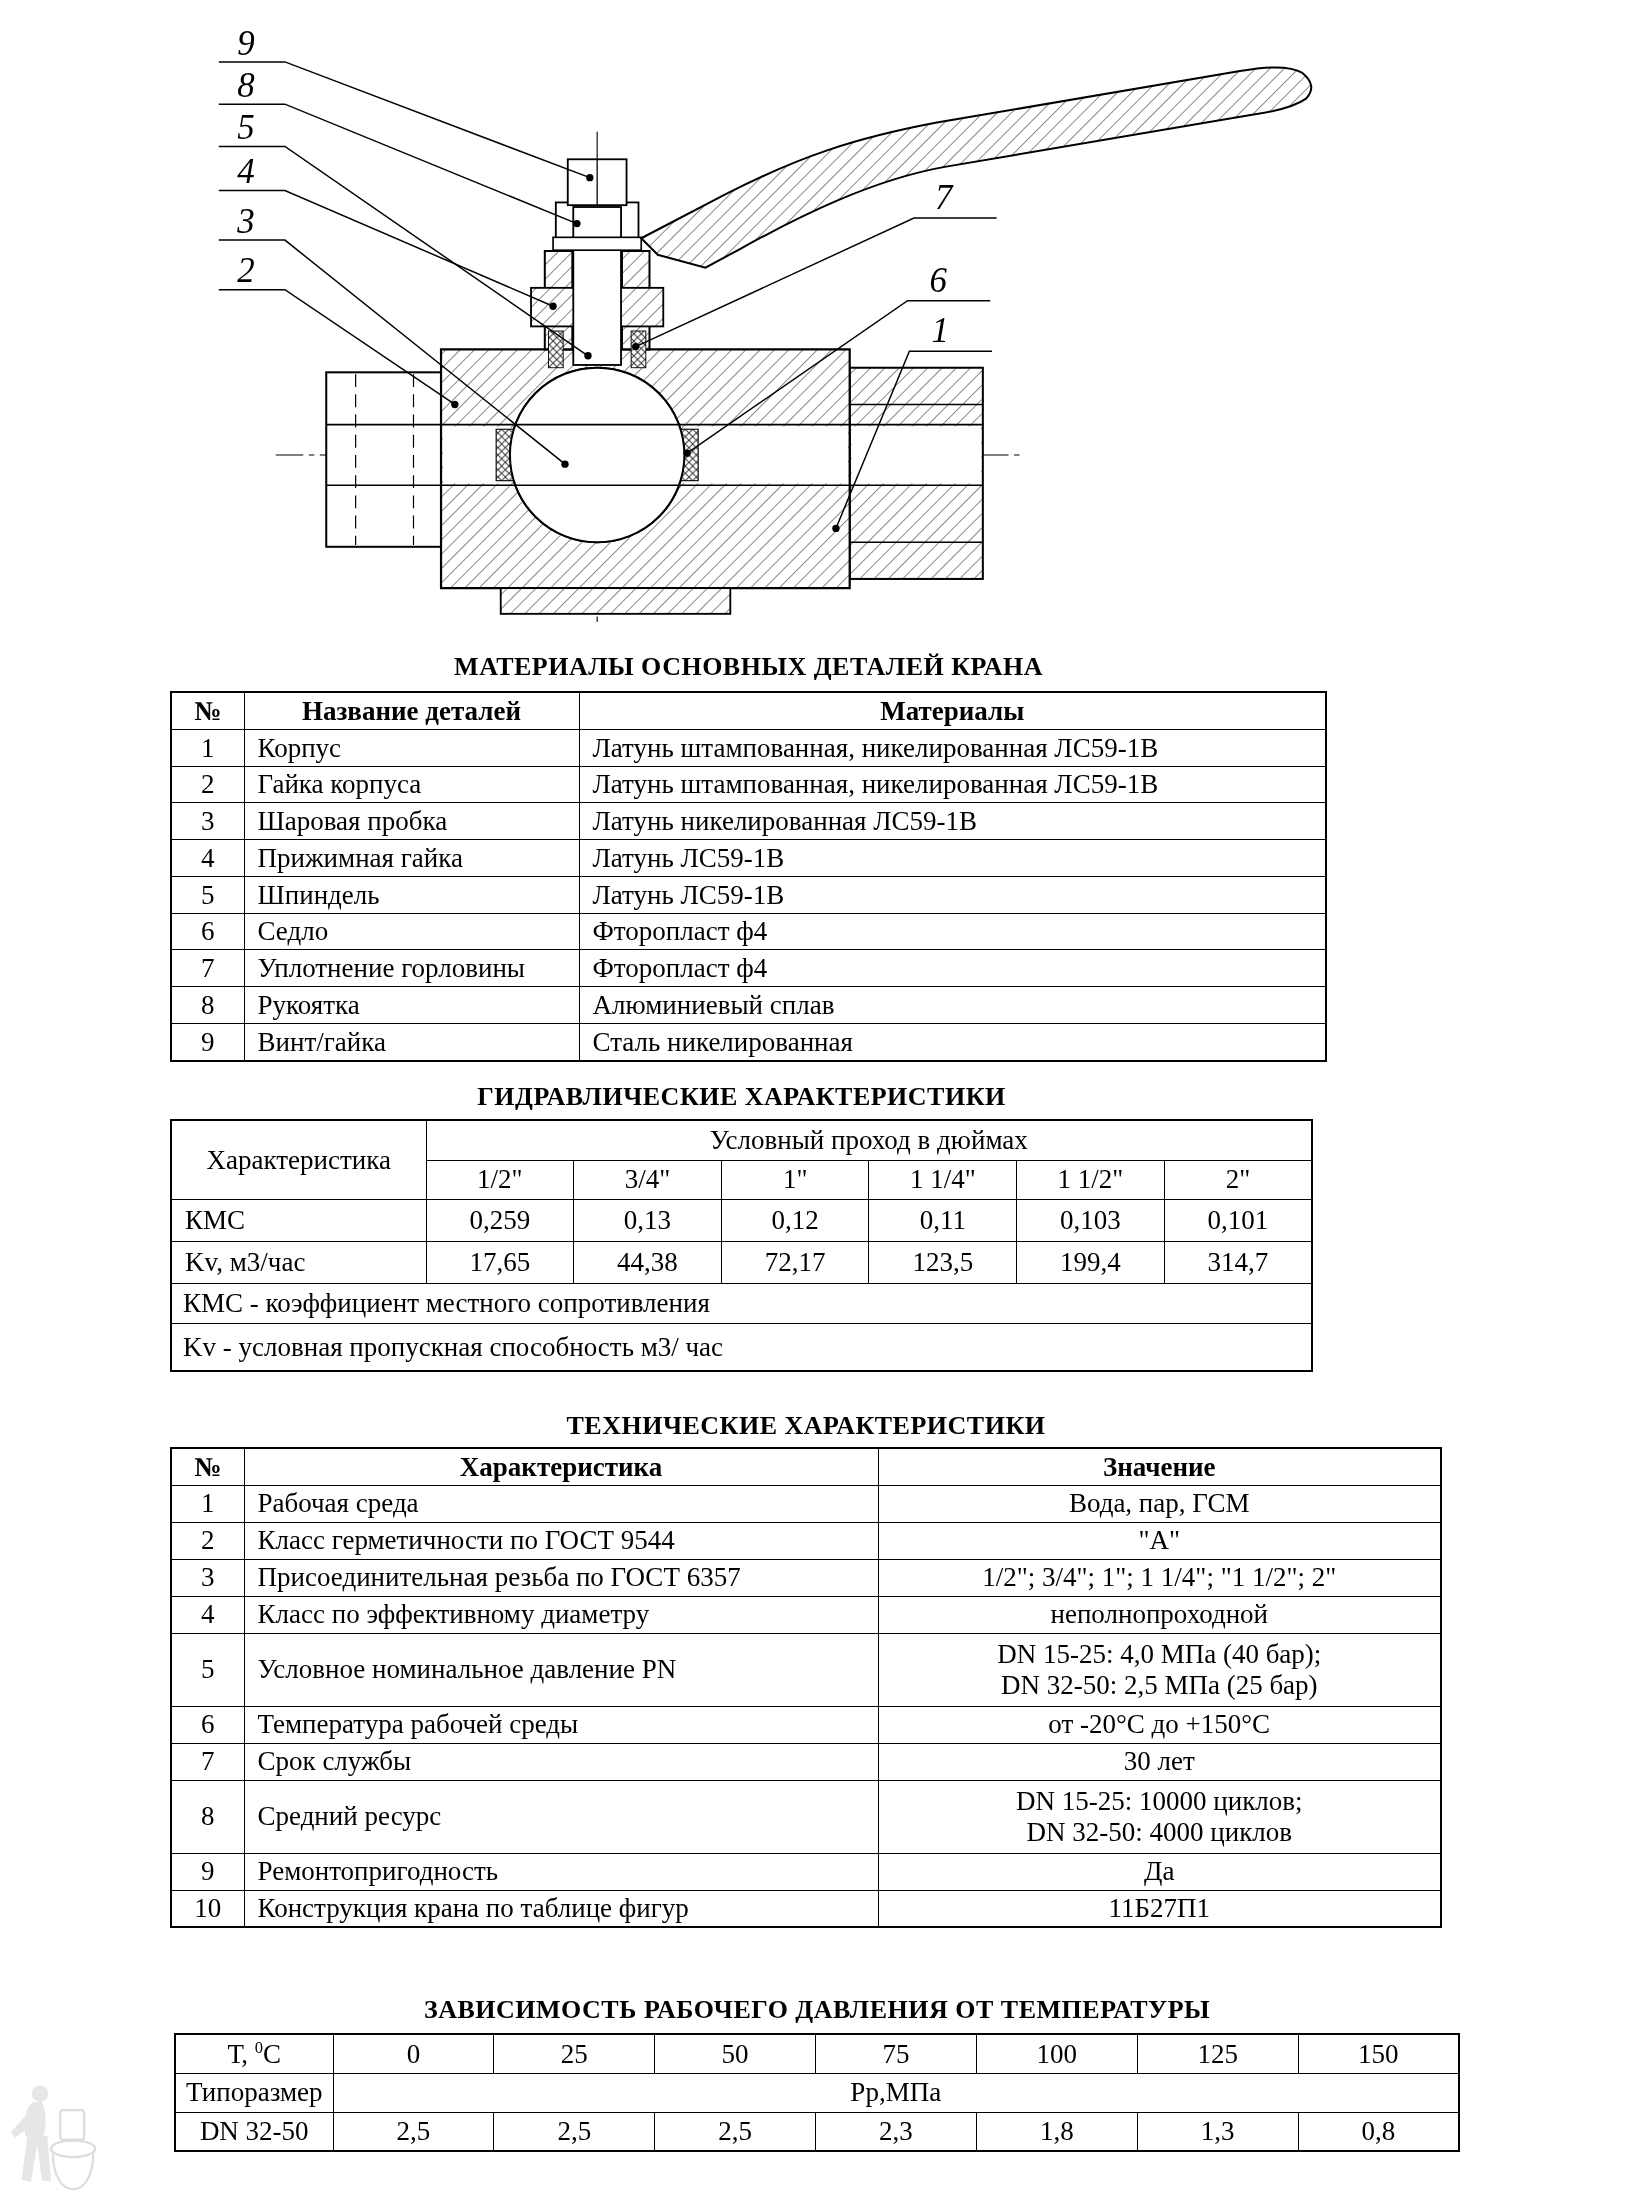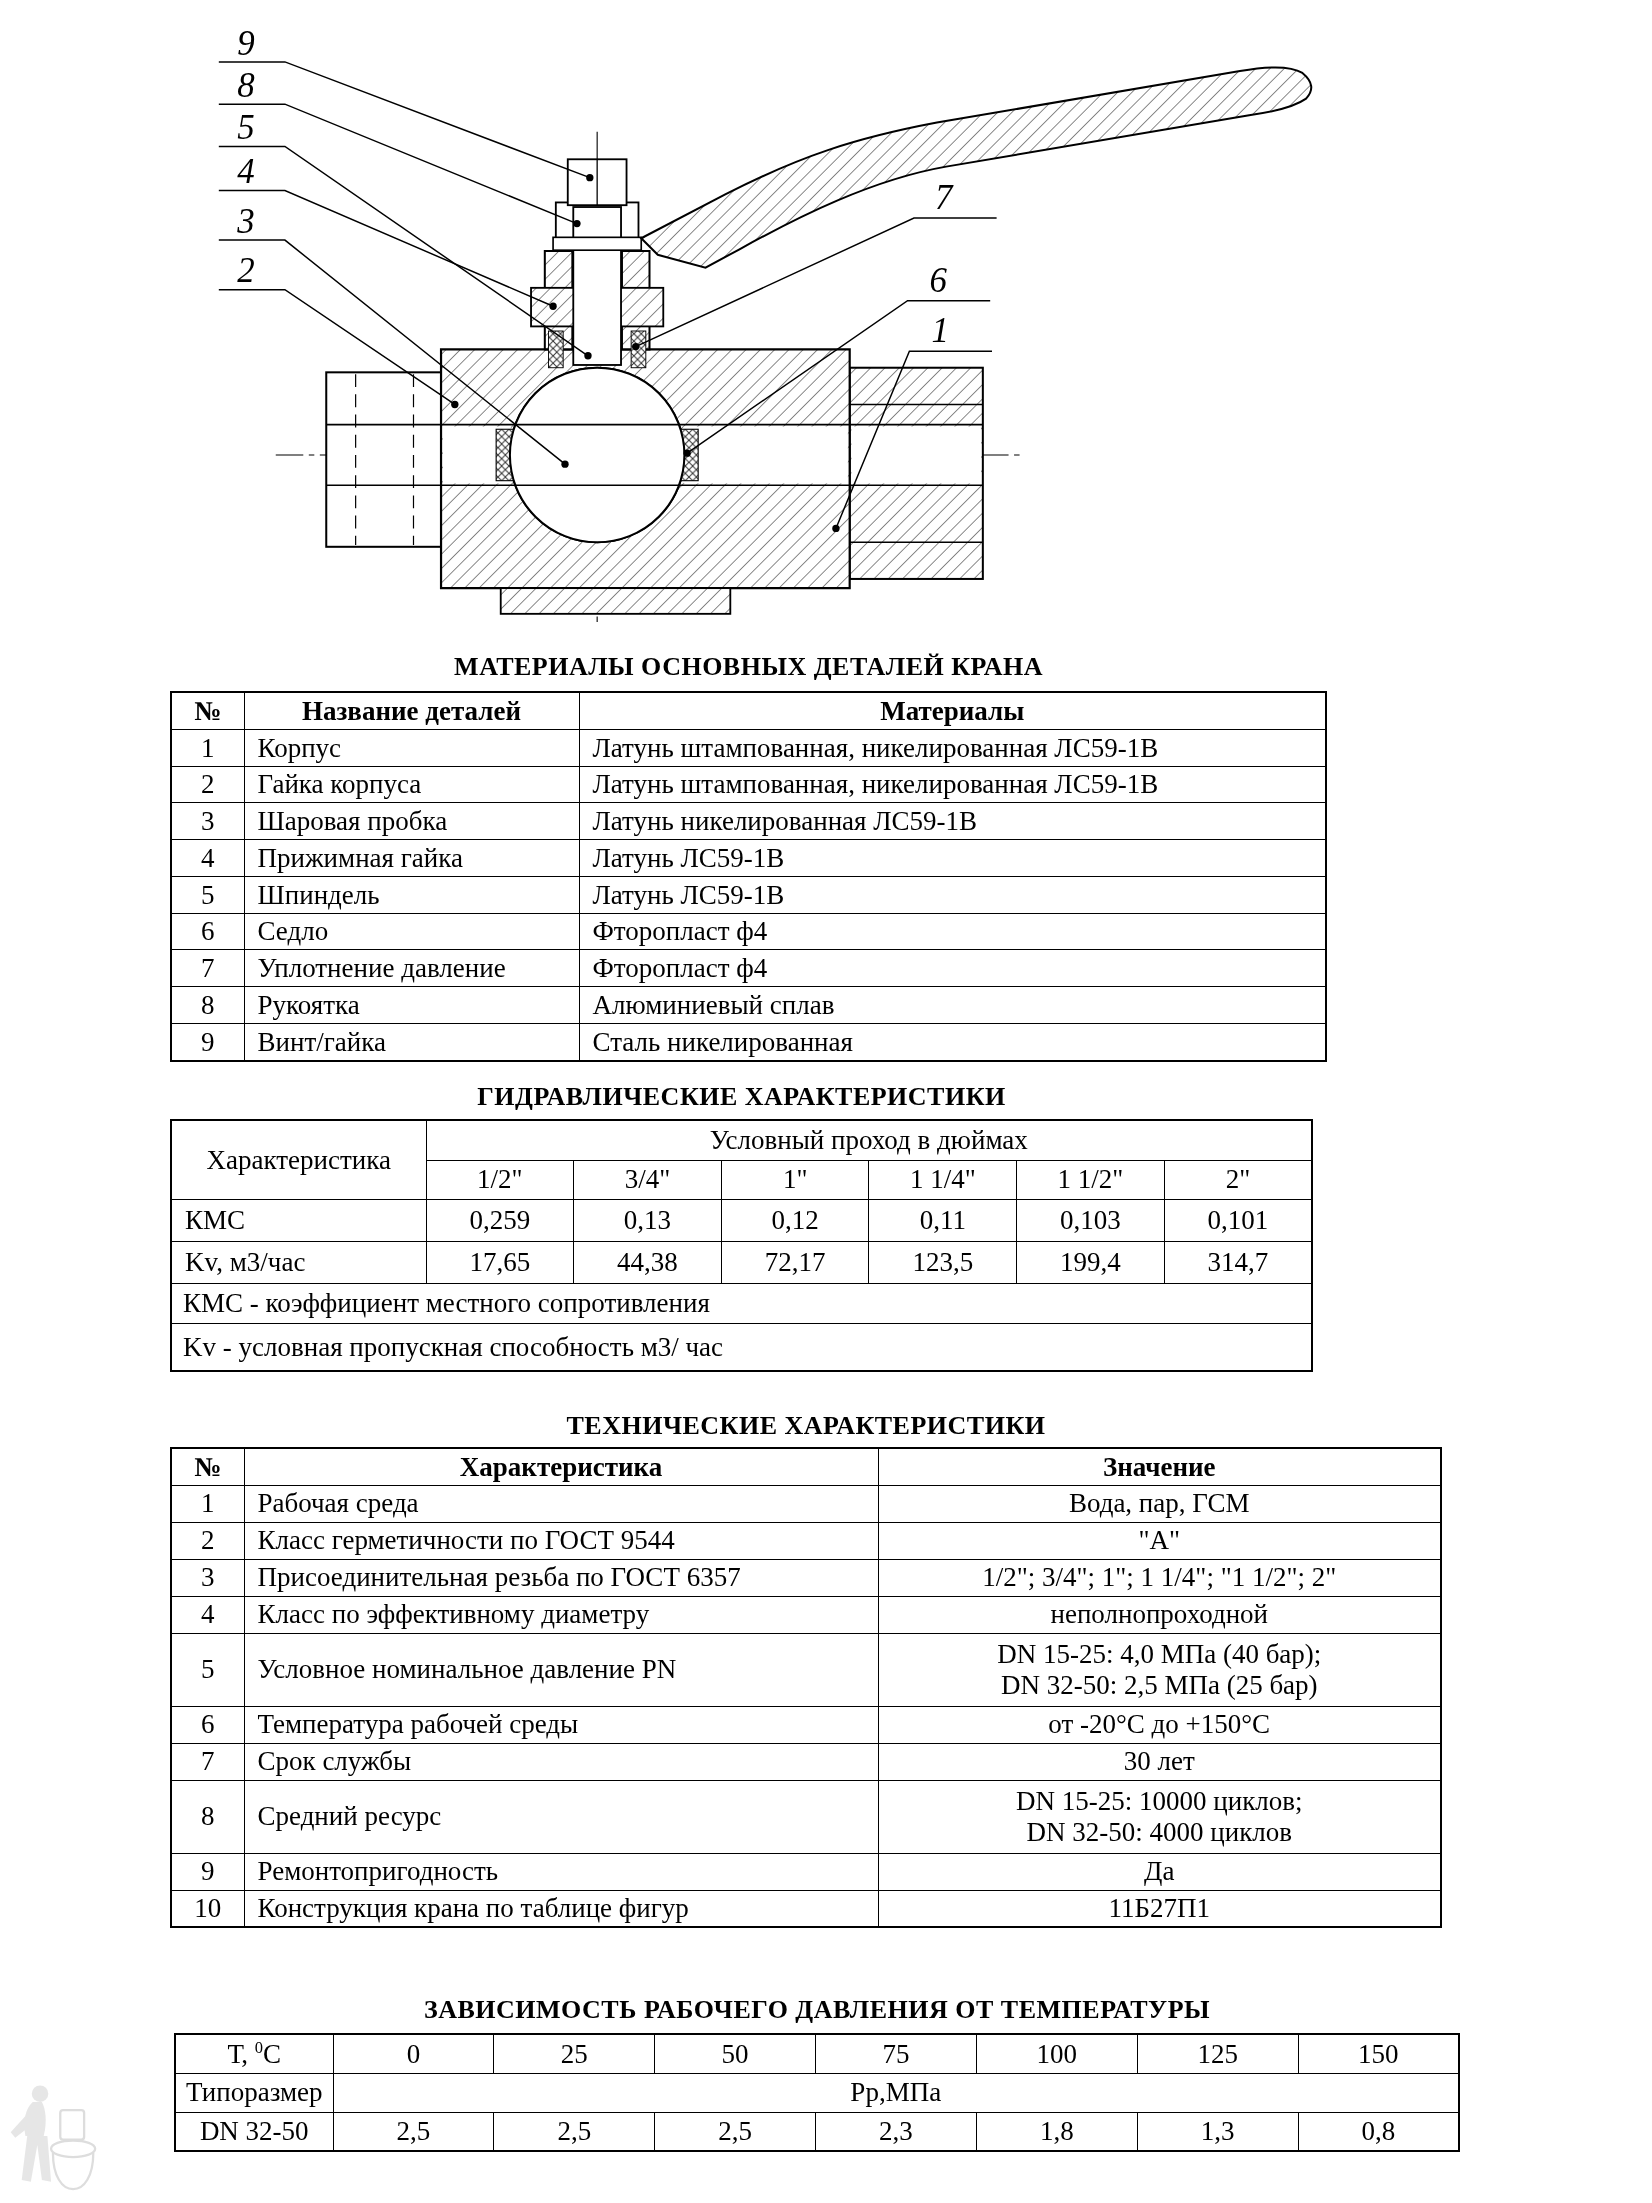--- a/index.html
+++ b/index.html
@@ -156,21 +156,21 @@
           <td class="l">Шпиндель</td>
           <td class="l">Латунь ЛС59-1В</td>
         </tr>
     <tr>
           <td class="c">6</td>
           <td class="l">Седло</td>
           <td class="l">Фторопласт ф4</td>
         </tr>
     <tr>
           <td class="c">7</td>
-          <td class="l">Уплотнение давление</td>
+          <td class="l">Уплотнение горловины</td>
           <td class="l">Фторопласт ф4</td>
         </tr>
     <tr>
           <td class="c">8</td>
           <td class="l">Рукоятка</td>
           <td class="l">Алюминиевый сплав</td>
         </tr>
     <tr>
           <td class="c">9</td>
           <td class="l">Винт/гайка</td>

